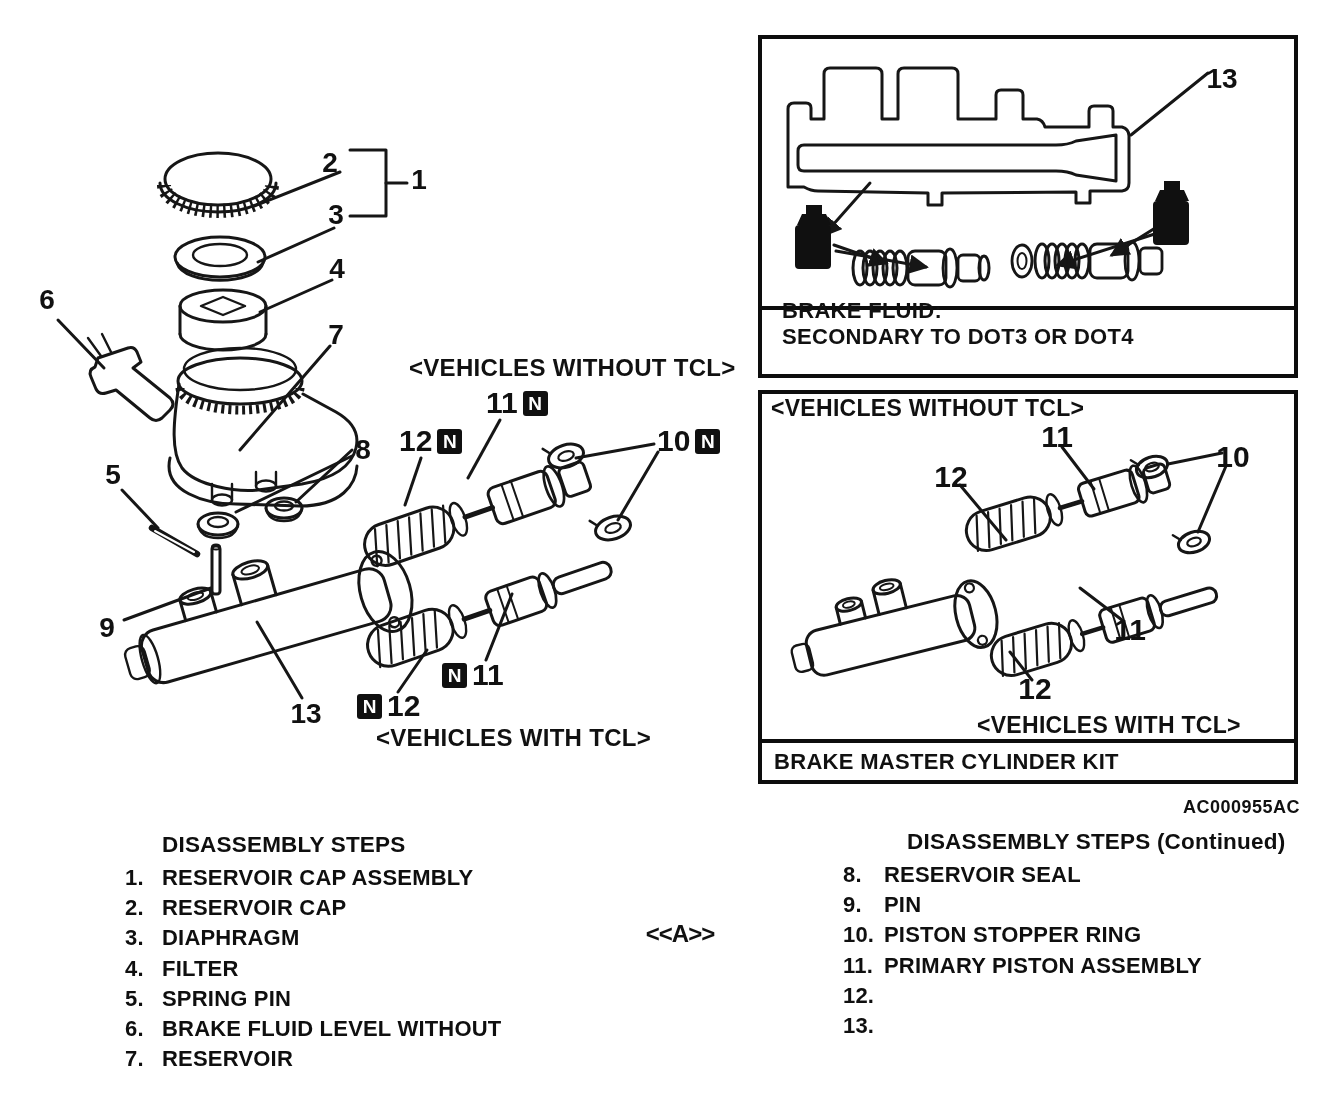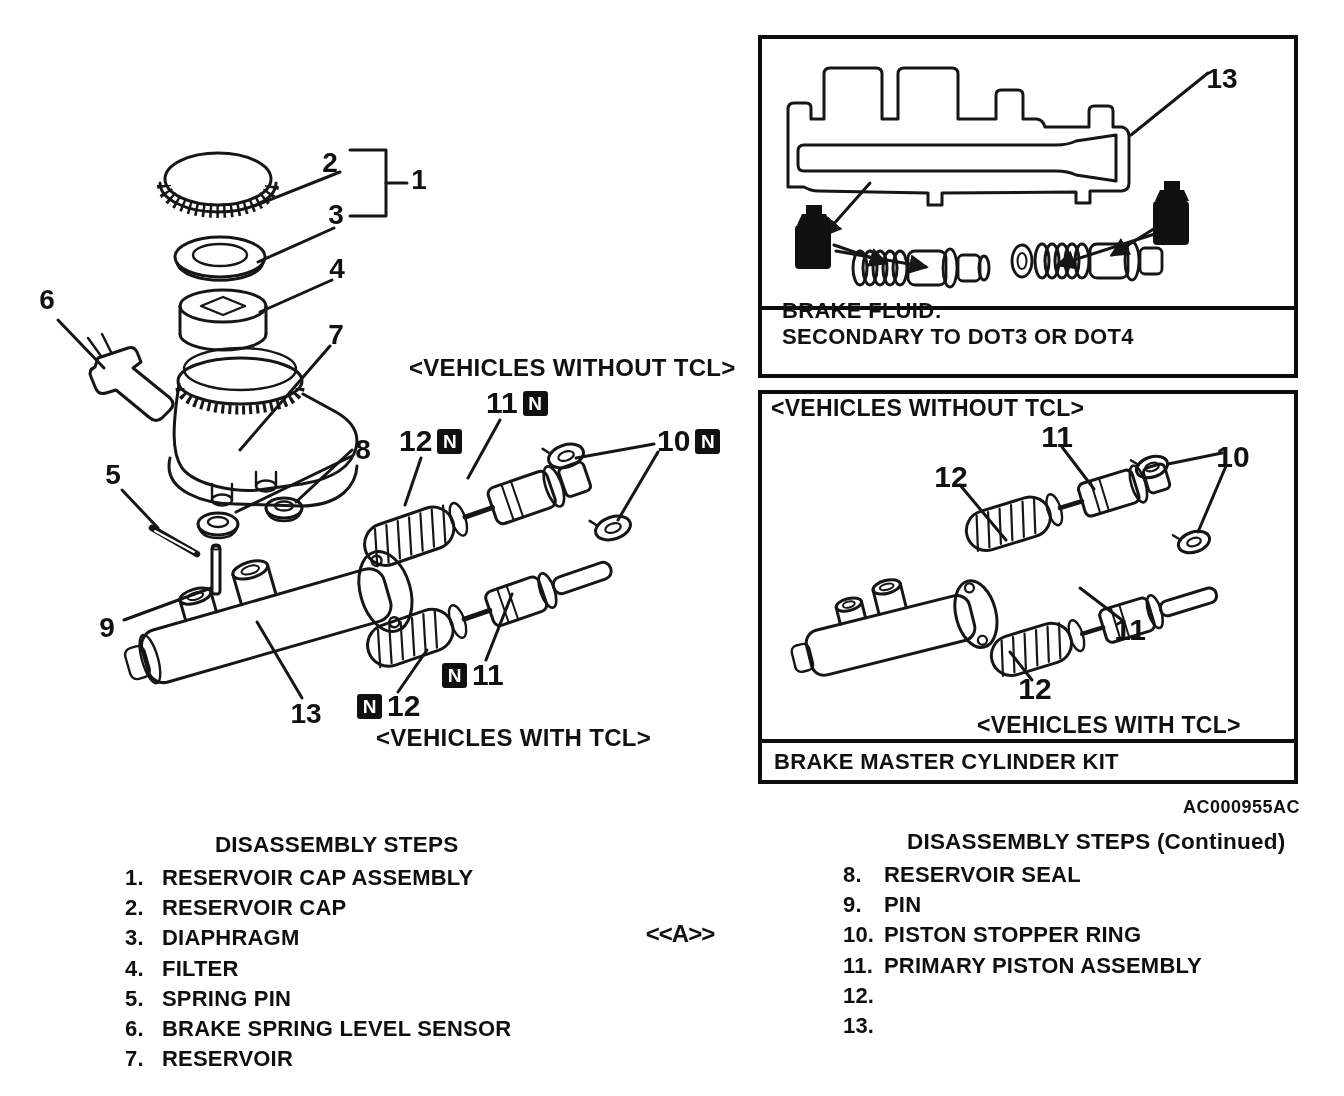--- a/index.html
+++ b/index.html
@@ -46,21 +46,21 @@
   }
   
   .dlist{position:absolute;color:#0f0f0f;}
   .dlist .title{
     font-weight:700;font-size:22.5px;letter-spacing:.2px;white-space:nowrap;
     margin-bottom:7px;
   }
   .list-row{display:flex;align-items:baseline;height:30.2px;font-weight:700;font-size:22px;letter-spacing:.2px;white-space:nowrap;}
   .list-row .num{flex:0 0 auto;}
   .list-row .lbl{flex:0 0 auto;}
-  .list-left .title{margin-left:37px;text-align:center;}
+  .list-left .title{margin-left:37px;}
   .list-left .num{width:37px;}
   .list-right .title{margin-left:64px;}
   .list-right .num{width:41px;}
   .marker-a{
     position:absolute;transform:translate(-50%,-50%);
     font-weight:700;font-size:24px;letter-spacing:-1px;color:#111;white-space:nowrap;
   }
 </style>
 </head>
 <body>
@@ -390,21 +390,21 @@
       <div class="list-row">
         <span class="num">4.</span>
         <span class="lbl">FILTER</span>
       </div>
       <div class="list-row">
         <span class="num">5.</span>
         <span class="lbl">SPRING PIN</span>
       </div>
       <div class="list-row">
         <span class="num">6.</span>
-        <span class="lbl">BRAKE SPRING LEVEL SENSOR</span>
+        <span class="lbl">BRAKE FLUID LEVEL WITHOUT</span>
       </div>
       <div class="list-row">
         <span class="num">7.</span>
         <span class="lbl">RESERVOIR</span>
       </div>
     </div>
 </div>
 
 <div class="marker-a" style="left:680px;top:934px">&lt;&lt;A&gt;&gt;</div>
 

